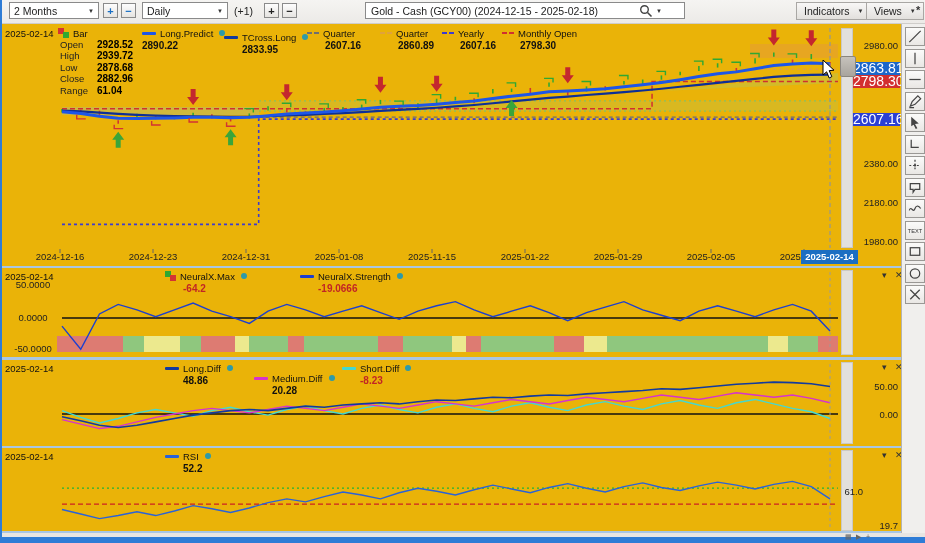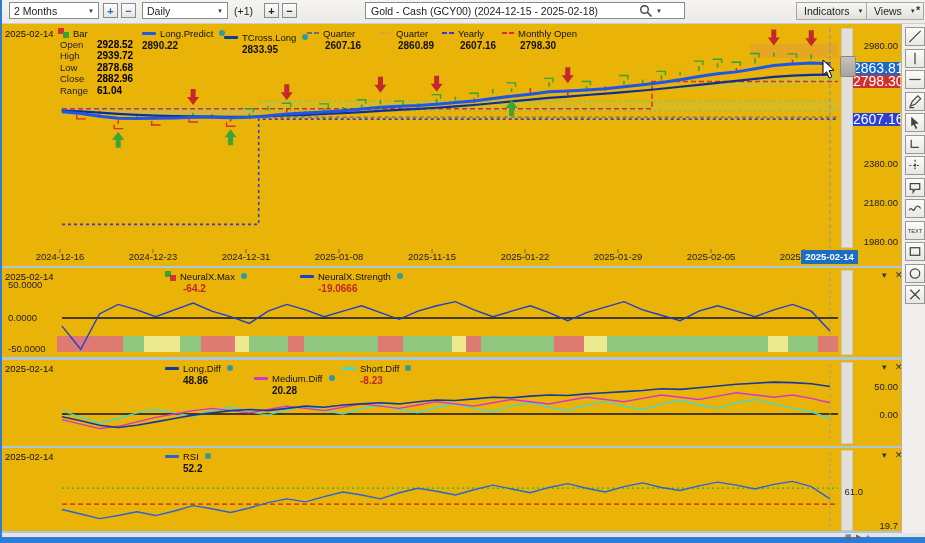--- a/index.html
+++ b/index.html
@@ -36,21 +36,21 @@
   .sw-line{width:14px;height:3px;border-radius:1px;display:inline-block;}
   .sw-dash{display:inline-flex;gap:2px;}
   .sw-dash i{width:5px;height:2.5px;display:inline-block;}
   .sw-bar{position:relative;width:11px;height:10px;display:inline-block;}
   .sw-bar i{position:absolute;width:6px;height:6px;}
   .infodot{width:6px;height:6px;border-radius:50%;background:#2e9aa8;display:inline-block;margin-left:2px;}
   .ohlc-row{position:absolute;left:58px;width:110px;display:flex;font-size:9.5px;color:#222;z-index:3;}
   .ohlc-row b{color:#000;font-size:10px;margin-left:4px;}
   .ohlc-row .lab{width:33px;}
   .ylab{position:absolute;width:50px;text-align:right;font-size:9.5px;color:#222;z-index:3;}
-  .ylab-left{position:absolute;left:6px;width:50px;text-align:left;font-size:9.5px;color:#222;z-index:3;}
+  .ylab-left{position:absolute;left:6px;width:50px;text-align:center;font-size:9.5px;color:#222;z-index:3;}
   .pricebadge{position:absolute;left:851px;width:47px;height:13px;color:#fff;font-size:14px;font-weight:normal;
               text-align:right;line-height:13px;padding-right:3px;box-sizing:border-box;z-index:4;}
   .xlab{position:absolute;width:70px;text-align:center;font-size:9.5px;color:#222;z-index:3;}
   .datebadge{position:absolute;left:799px;width:57px;height:14px;background:#1b6ec2;color:#fff;font-weight:bold;
              font-size:9.5px;text-align:center;line-height:14px;z-index:5;}
   .panel-ctl{position:absolute;top:2px;font-size:9px;color:#333;z-index:5;cursor:default;line-height:10px;}
   .scrollstrip{position:absolute;left:839px;width:12px;background:#e2e0dc;border:1px solid #cbc9c5;box-sizing:border-box;z-index:2;}
   .scrollhandle{position:absolute;left:838px;width:14px;height:19px;background:linear-gradient(#c6c2bc,#a8a49d);
                 border:1px solid #8a867f;border-radius:2px;z-index:4;}
   .strip{position:absolute;left:55px;width:781px;height:16px;display:flex;z-index:1;}

